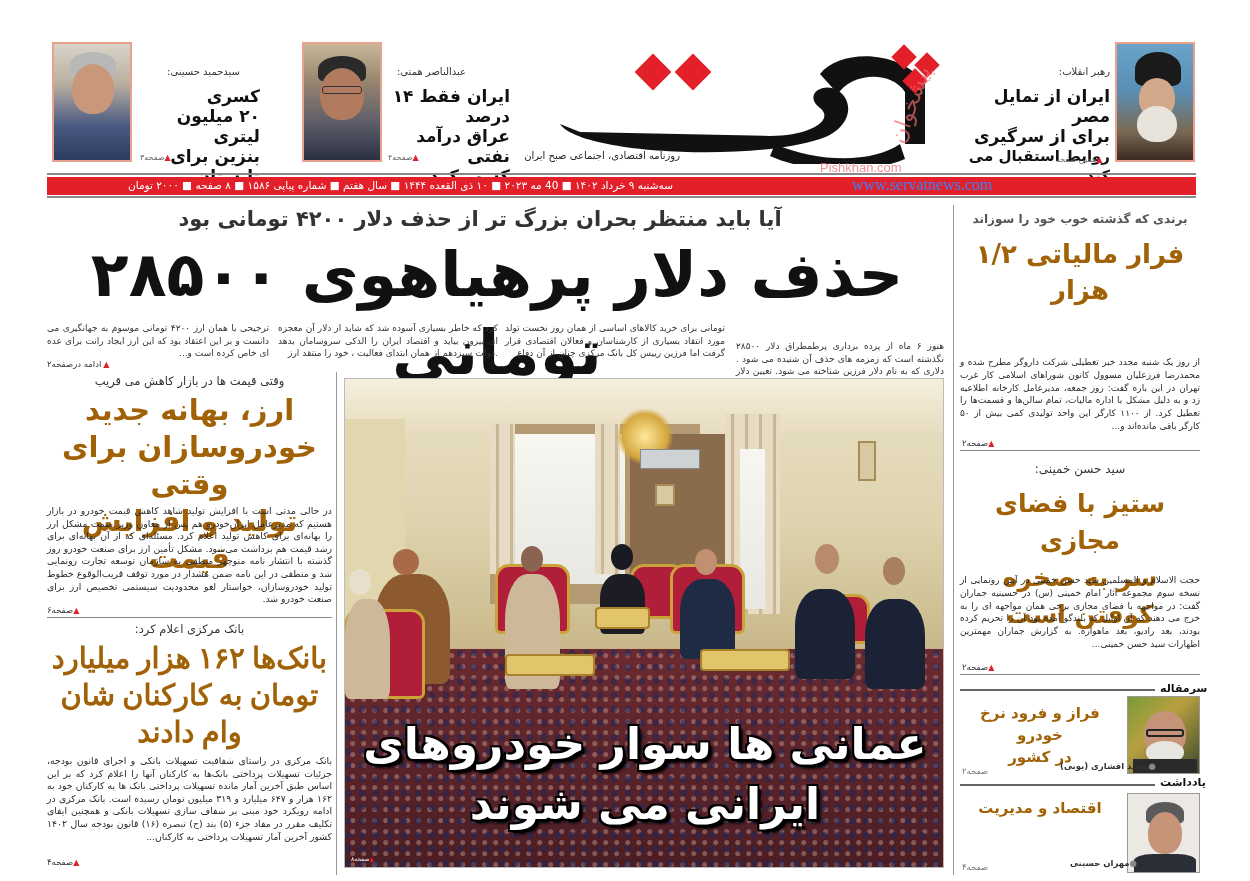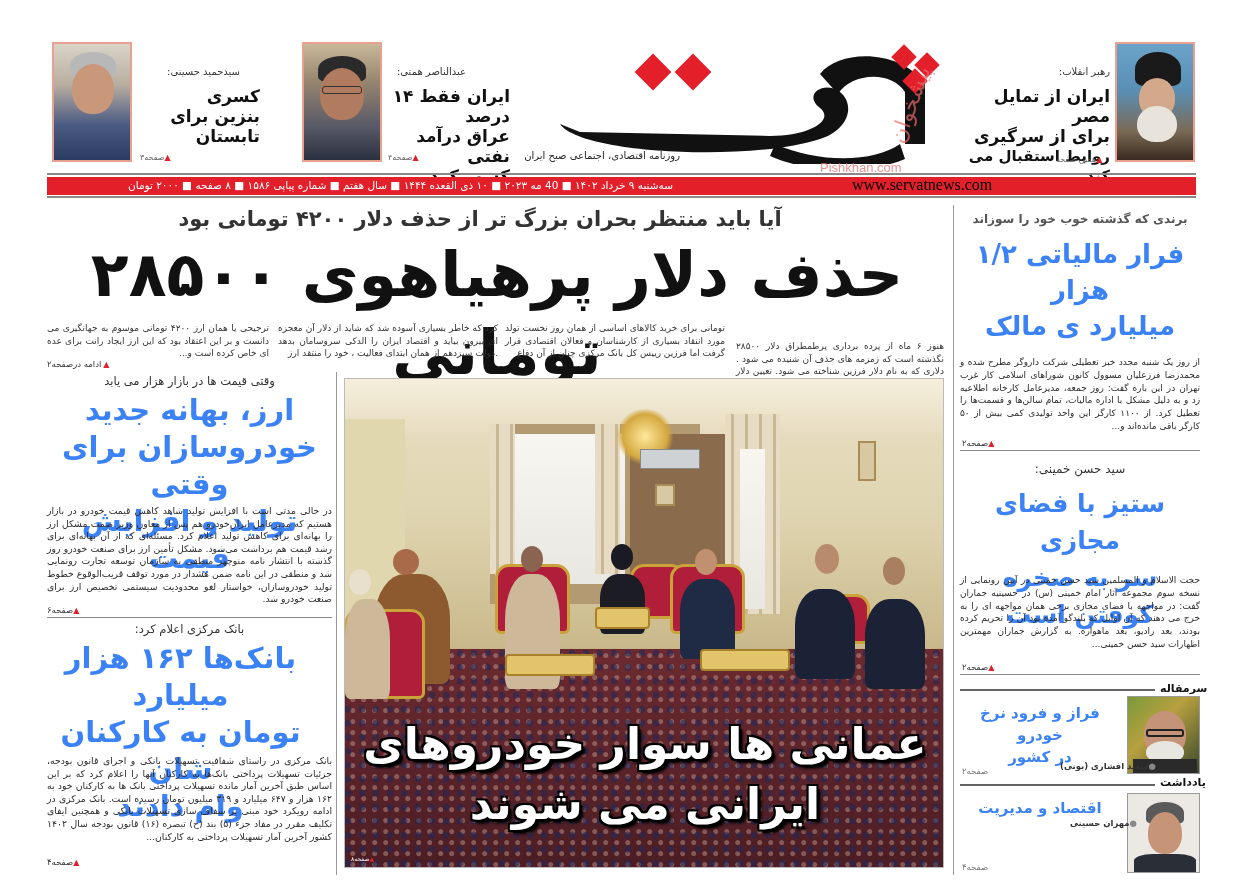--- a/index.html
+++ b/index.html
@@ -25,37 +25,37 @@
 
   .logo { position: absolute; left: 520px; top: 44px; width: 430px; height: 120px; }
   .logo-tagline { position: absolute; left: 520px; top: 150px; width: 160px; font-size: 10px; color: #222; text-align: right; }
   .watermark { position: absolute; left: 820px; top: 160px; font-size: 13px; color: #e86a6a; opacity: .75; font-family: "Liberation Sans", sans-serif; direction: ltr; }
 
   
   .datebar-top { position: absolute; left: 47px; top: 173px; width: 1149px; height: 2px; background: #888; }
   .datebar { position: absolute; left: 47px; top: 177px; width: 1149px; height: 18px; background: #e3202a; }
   .datebar-bottom { position: absolute; left: 47px; top: 196px; width: 1149px; height: 2px; background: #888; }
   .date-text { position: absolute; left: 128px; top: 179px; font-size: 10.5px; color: #fff; white-space: nowrap; direction: rtl; }
-  .site-url { position: absolute; left: 852px; top: 176px; font-family: "Liberation Serif", serif; font-size: 16px; color: #000000; direction: ltr; }
+  .site-url { position: absolute; left: 852px; top: 176px; font-family: "Liberation Serif", serif; font-size: 16px; color: #3b82f6; direction: ltr; }
 
   
   .main-kicker { position: absolute; left: 160px; top: 207px; width: 640px; text-align: center; font-size: 21px; font-weight: bold; color: #333; }
   .main-headline { position: absolute; left: 47px; top: 236px; width: 900px; text-align: center; font-size: 62px; font-weight: bold; color: #111; letter-spacing: -1px; line-height: 78px; }
 
   .col-text { position: absolute; font-size: 9px; line-height: 12.5px; color: #333; text-align: justify; }
   .cont { position: absolute; font-size: 8.5px; color: #333; }
   .cont .tri { margin-left: 2px; }
 
   
   .vrule { position: absolute; width: 1px; background: #999; }
   .hrule { position: absolute; height: 1px; background: #888; }
 
   
   .story-kicker { position: absolute; text-align: center; font-size: 11.5px; color: #333; }
-  .story-title { position: absolute; text-align: center; font-weight: bold; color: #3b82f6; }
+  .story-title { position: absolute; text-align: center; font-weight: bold; color: #a16207; }
   .story-body { position: absolute; font-size: 9.3px; line-height: 12.6px; color: #2a2a2a; text-align: justify; }
   .pageref { position: absolute; font-size: 8.5px; color: #333; }
 
   
   .photo { position: absolute; left: 344px; top: 378px; width: 600px; height: 490px; overflow: hidden;
     border: 1px solid #bbb;
     background: linear-gradient(180deg, #e9e1c6 0%, #ded3ae 30%, #c9b88a 55%, #6c2d2e 62%, #5a2429 100%); }
   .ceiling { position: absolute; left: 0; top: 0; width: 600px; height: 55px; background: linear-gradient(180deg,#f5efdc,#e7dcc0); }
   .curtain { position: absolute; background: repeating-linear-gradient(90deg, #e7dcc3 0 6px, #c9b896 6px 9px, #e7dcc3 9px 14px); }
   .window-light { position: absolute; background: linear-gradient(180deg, #f8f6f0, #e9e7e1); }
@@ -130,20 +130,21 @@
   </div>
   <div class="mast-ref" style="left:388px;top:153px;"><span class="tri">▲</span><span>صفحه۴</span></div>
 
   <div class="pic pic-hosseini">
     <div class="face" style="left:16px;top:8px;width:46px;height:26px;background:#b8b8b8;border-radius:50% 50% 20% 20%;"></div>
     <div class="face" style="left:18px;top:20px;width:42px;height:50px;background:#c9977a;"></div>
   </div>
   <div class="mast-kicker" style="left:150px;top:66px;width:90px;">سیدحمید حسینی:</div>
   <div class="mast-title" style="left:135px;top:86px;width:125px;">
     <div>کسری</div>
+    <div>۲۰ میلیون لیتری</div>
     <div>بنزین برای تابستان</div>
   </div>
   <div class="mast-ref" style="left:140px;top:153px;"><span class="tri">▲</span><span>صفحه۳</span></div>
 </div>
 
 <div class="datebar-top"></div>
 <div class="datebar"></div>
 <div class="datebar-bottom"></div>
 <div class="date-text">سه‌شنبه ۹ خرداد ۱۴۰۲ ■ 40 مه ۲۰۲۳ ■ ۱۰ ذی القعده ۱۴۴۴ ■ سال هفتم ■ شماره پیاپی ۱۵۸۶ ■ ۸ صفحه ■ ۲۰۰۰ تومان</div>
 <div class="site-url">www.servatnews.com</div>
@@ -154,34 +155,34 @@
 <div class="col-text" style="left:736px;top:340px;width:208px;">هنوز ۶ ماه از پرده برداری پرطمطراق دلار ۲۸۵۰۰ نگذشته است که زمزمه های حذف آن شنیده می شود . دلاری که به نام دلار فرزین شناخته می شود. تعیین دلار ۲۸۵۰۰</div>
 <div class="col-text" style="left:505px;top:322px;width:220px;">تومانی برای خرید کالاهای اساسی از همان روز نخست تولد مورد انتقاد بسیاری از کارشناسان و فعالان اقتصادی قرار گرفت اما فرزین رییس کل بانک مرکزی چنان از آن دفاع</div>
 <div class="col-text" style="left:278px;top:322px;width:220px;">کرد که خاطر بسیاری آسوده شد که شاید از دلار آن معجزه ای بیرون بیاید و اقتصاد ایران را الدکی سروسامان بدهد .دولت سیزدهم از همان ابتدای فعالیت ، خود را منتقد ارز</div>
 <div class="col-text" style="left:47px;top:322px;width:222px;">ترجیحی یا همان ارز ۴۲۰۰ تومانی موسوم به جهانگیری می دانست و بر این اعتقاد بود که این ارز ایجاد رانت برای عده ای خاص کرده است و...</div>
 <div class="cont" style="left:47px;top:359px;"><span class="tri">▲</span><span>ادامه درصفحه۲</span></div>
 
 <div class="vrule" style="left:953px;top:205px;height:670px;"></div>
 <div class="vrule" style="left:336px;top:372px;height:503px;"></div>
 
 <div>
-  <div class="story-kicker" style="left:47px;top:374px;width:285px;">وقتی قیمت ها در بازار هزار می یابد</div>
+  <div class="story-kicker" style="left:47px;top:374px;width:285px;">وقتی قیمت ها در بازار کاهش می قریب</div>
   <div class="story-title" style="left:47px;top:392px;width:285px;font-size:29px;line-height:37px;">
     <div>ارز، بهانه جدید</div>
     <div>خودروسازان برای وقتی</div>
     <div>تولید و افزایش قیمت</div>
   </div>
   <div class="story-body" style="left:47px;top:505px;width:285px;">در حالی مدتی است با افزایش تولید شاهد کاهش قیمت خودرو در بازار هستیم که مدیرعامل ایران‌خودرو هم پس از معاون وزیر صمت مشکل ارز را بهانه‌ای برای کاهش تولید اعلام کرد. مسئله‌ای که از آن بهانه‌ای برای رشد قیمت هم برداشت می‌شود. مشکل تأمین ارز برای صنعت خودرو روز گذشته با انتشار نامه منوچهر منطقی به سازمان توسعه تجارت رونمایی شد و منطقی در این نامه ضمن هشدار در مورد توقف قریب‌الوقوع خطوط تولید خودروسازان، خواستار لغو محدودیت سیستمی تخصیص ارز برای صنعت خودرو شد.</div>
   <div class="pageref" style="left:47px;top:605px;"><span class="tri">▲</span><span>صفحه۶</span></div>
   <div class="hrule" style="left:47px;top:617px;width:285px;"></div>
 </div>
 
 <div>
   <div class="story-kicker" style="left:47px;top:622px;width:285px;">بانک مرکزی اعلام کرد:</div>
-  <div class="story-title" style="left:38px;top:640px;width:285px;font-size:29px;line-height:37px;">
+  <div class="story-title" style="left:47px;top:640px;width:285px;font-size:29px;line-height:37px;font-family:Liberation Serif, serif;">
     <div>بانک‌ها ۱۶۲ هزار میلیارد</div>
     <div>تومان به کارکنان شان</div>
     <div>وام دادند</div>
   </div>
   <div class="story-body" style="left:47px;top:755px;width:285px;">بانک مرکزی در راستای شفافیت تسهیلات بانکی و اجرای قانون بودجه، جزئیات تسهیلات پرداختی بانک‌ها به کارکنان آنها را اعلام کرد که بر این اساس طبق آخرین آمار مانده تسهیلات پرداختی بانک ها به کارکنان خود به ۱۶۲ هزار و ۶۴۷ میلیارد و ۳۱۹ میلیون تومان رسیده است. بانک مرکزی در ادامه رویکرد خود مبنی بر شفاف سازی تسهیلات بانکی و همچنین ایفای تکلیف مقرر در مفاد جزء (۵) بند (ح) تبصره (۱۶) قانون بودجه سال ۱۴۰۲ کشور آخرین آمار تسهیلات پرداختی به کارکنان...</div>
   <div class="pageref" style="left:47px;top:857px;"><span class="tri">▲</span><span>صفحه۴</span></div>
 </div>
 
 <div class="photo">
   <div class="ceiling"></div>
@@ -231,21 +232,20 @@
     <div>عمانی ها سوار خودروهای</div>
     <div>ایرانی می شوند</div>
   </div>
   <div class="photo-credit"><span style="color:#e3202a;">▲</span><span>صفحه۸</span></div>
 </div>
 
 <div>
   <div class="story-kicker" style="left:960px;top:212px;width:240px;font-size:12px;color:#555;font-weight:bold;">برندی که گذشته خوب خود را سوزاند</div>
   <div class="story-title" style="left:960px;top:236px;width:240px;font-size:26px;line-height:36px;">
     <div>فرار مالیاتی ۱/۲ هزار</div>
-    <div>میلیارد ی مالک</div>
   </div>
   <div class="story-body" style="left:960px;top:356px;width:240px;font-size:9px;line-height:12.8px;">از روز یک شنبه مجدد خبر تعطیلی شرکت داروگر مطرح شده و محمدرضا فرزعلیان مسوول کانون شوراهای اسلامی کار غرب تهران در این باره گفت: روز جمعه، مدیرعامل کارخانه اطلاعیه زد و به دلیل مشکل با اداره مالیات، تمام سالن‌ها و قسمت‌ها را تعطیل کرد. از ۱۱۰۰ کارگر این واحد تولیدی کمی بیش از ۵۰ کارگر باقی مانده‌اند و...</div>
   <div class="pageref" style="left:962px;top:438px;"><span class="tri">▲</span><span>صفحه۲</span></div>
   <div class="hrule" style="left:960px;top:450px;width:240px;"></div>
 </div>
 
 <div>
   <div class="story-kicker" style="left:960px;top:462px;width:240px;font-size:12px;">سید حسن خمینی:</div>
   <div class="story-title" style="left:960px;top:485px;width:240px;font-size:25px;line-height:37px;">
     <div>ستیز با فضای مجازی</div>
@@ -275,15 +275,15 @@
 
 <div>
   <div class="section-label" style="left:1160px;top:776px;">یادداشت</div>
   <div class="sec-line" style="left:960px;top:784px;width:195px;"></div>
   <div class="portrait" style="left:1127px;top:793px;width:73px;height:80px;background:#ece8e4;">
     <div class="face" style="left:18px;top:8px;width:38px;height:22px;background:#5a5a5a;border-radius:50% 50% 20% 20%;"></div>
     <div class="face" style="left:20px;top:18px;width:34px;height:42px;background:#c69477;"></div>
     <div class="abs" style="left:6px;top:60px;width:62px;height:22px;background:#2a2e36;border-radius:30% 30% 0 0;"></div>
   </div>
   <div class="story-title" style="left:960px;top:797px;width:160px;font-size:15px;line-height:22px;">اقتصاد و مدیریت</div>
-  <div class="author" style="left:1070px;top:818px;"><span class="dot">●</span><span>مهران حسینی</span></div>
+  <div class="author" style="left:1070px;top:858px;"><span class="dot">●</span><span>مهران حسینی</span></div>
   <div class="pageref" style="left:962px;top:862px;color:#777;">صفحه۴</div>
 </div>
 
 </body></html>

